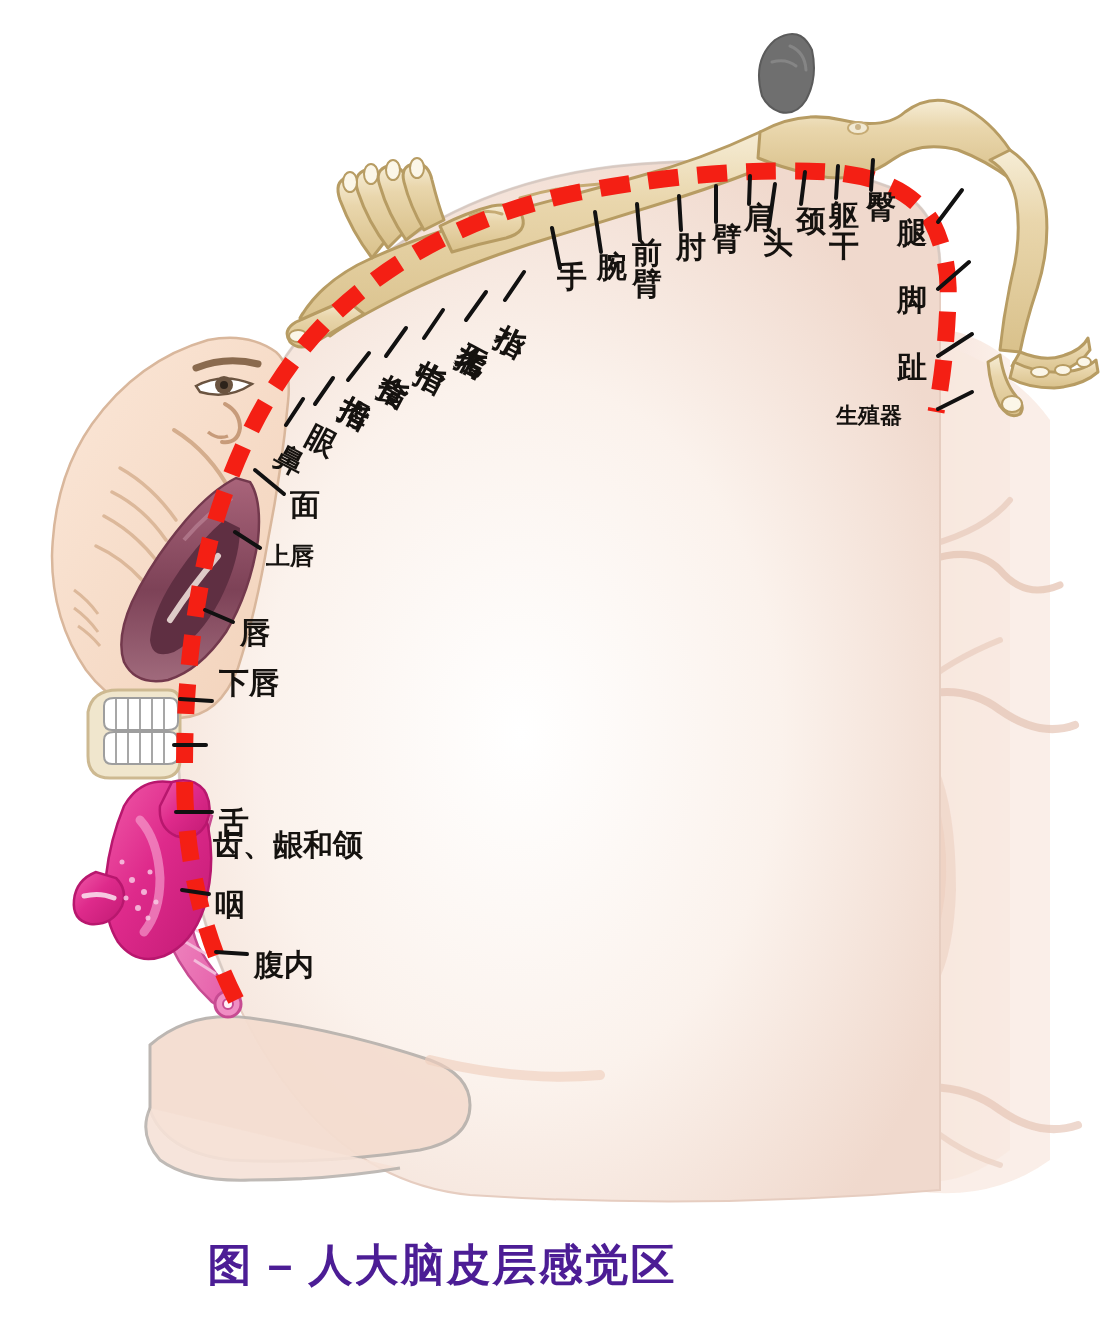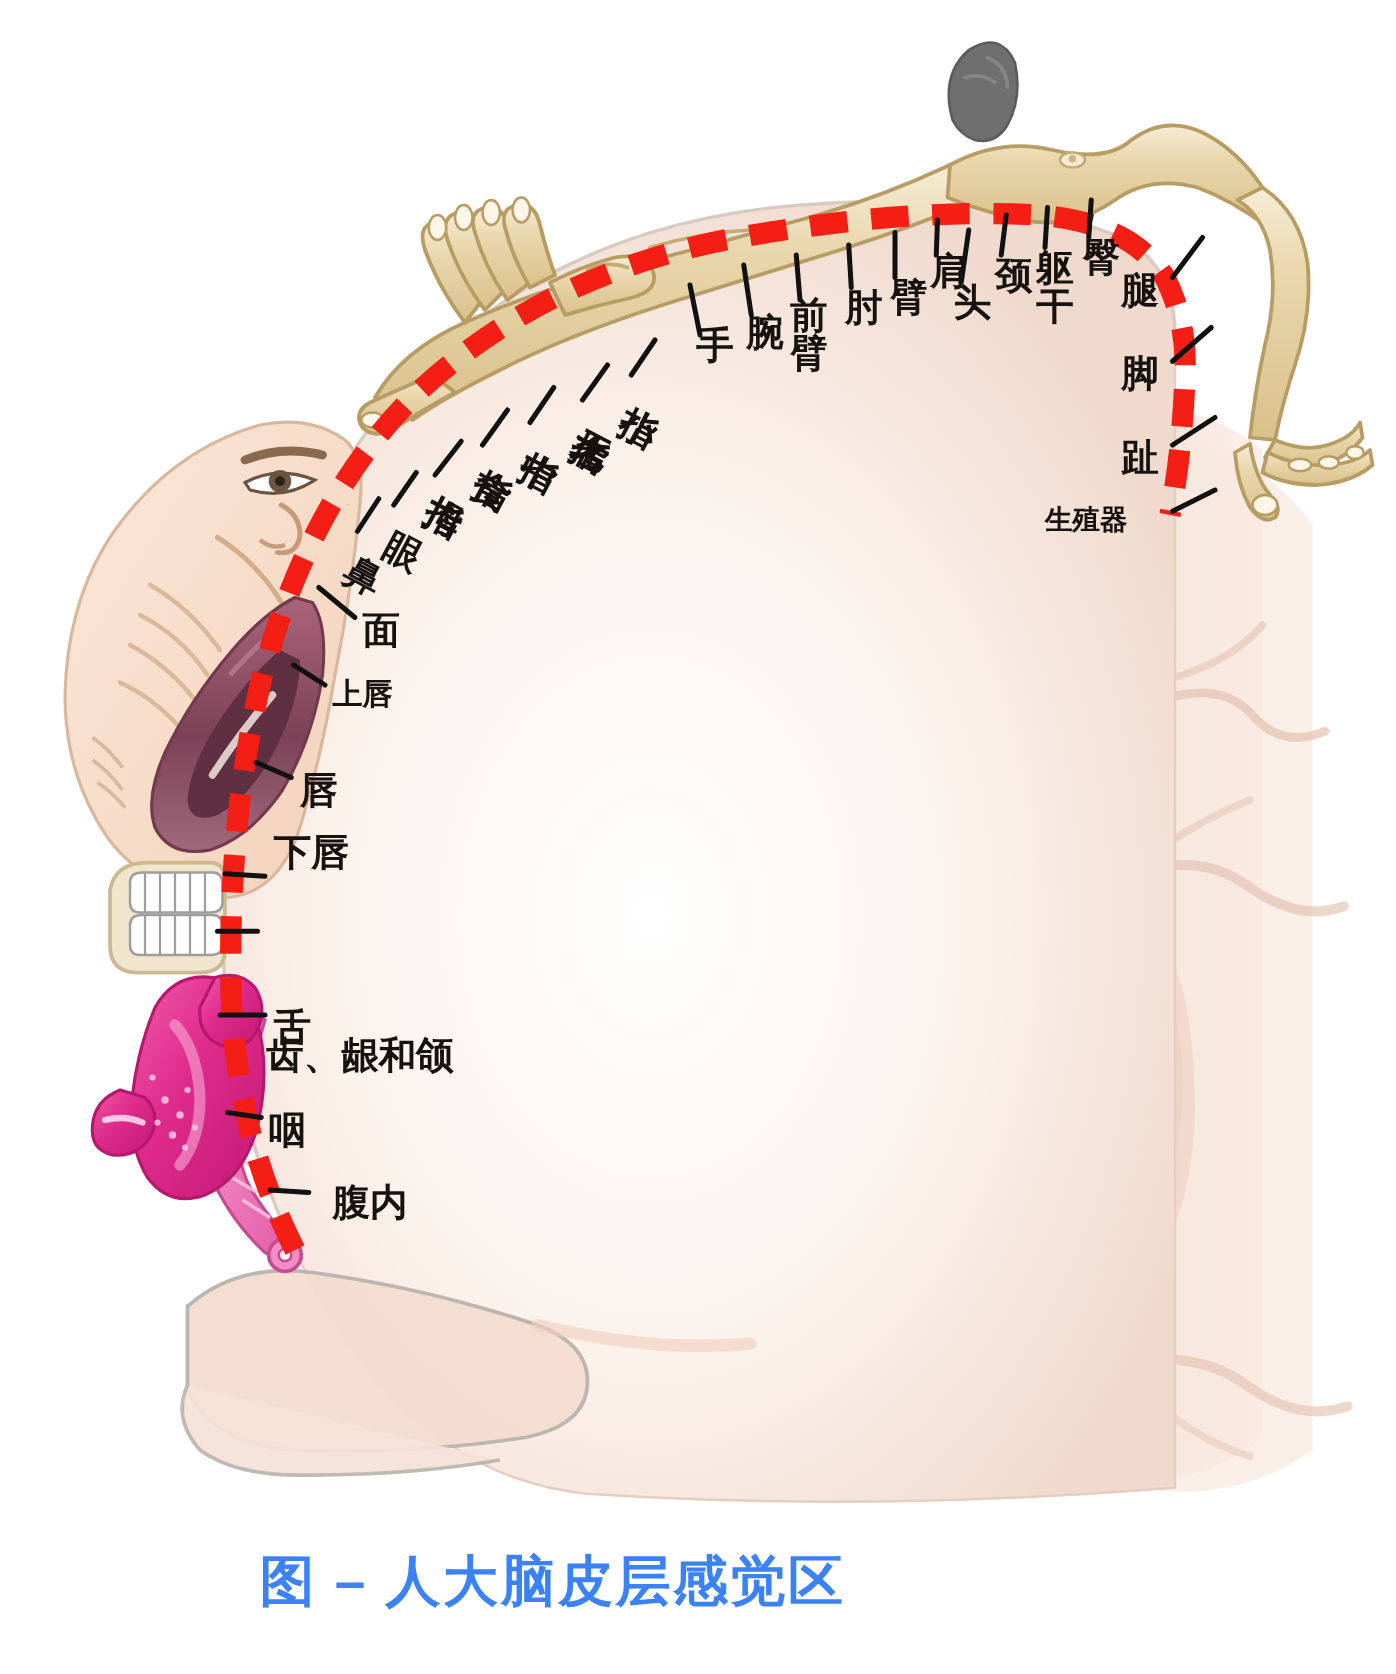--- a/index.html
+++ b/index.html
@@ -4,21 +4,21 @@
 <style>
   html,body{margin:0;padding:0;background:#ffffff;}
   body{width:1117px;height:1339px;position:relative;overflow:hidden;
        font-family:"Liberation Sans","DejaVu Sans",sans-serif;}
   #stage{position:absolute;left:0;top:0;width:1117px;height:1339px;}
   svg.layer{position:absolute;left:0;top:0;width:1117px;height:1339px;overflow:visible;}
   .lbl{position:absolute;color:#15120f;font-weight:700;white-space:nowrap;
        font-family:"Liberation Sans","DejaVu Sans",sans-serif;line-height:1.0;}
   .lbl.v{writing-mode:vertical-rl;text-orientation:upright;line-height:0.98;}
   .caption{position:absolute;left:0;top:1236px;width:884px;text-align:center;
-           font-size:44px;font-weight:700;color:#3b82f6;letter-spacing:2px;
+           font-size:44px;font-weight:700;color:#4c1d95;letter-spacing:2px;
            font-family:"Liberation Sans","DejaVu Sans",sans-serif;}
 </style>
 </head>
 <body>
 
 <div id="stage">
 
   <svg class="layer" viewBox="0 0 1117 1339">
     <defs>
       <linearGradient id="gCortex" x1="0" y1="0" x2="1" y2="1">
@@ -327,17 +327,17 @@
       <div class="lbl" style="left: 897px; top: 285px; font-size: 30px;">脚</div>
       <div class="lbl" style="left: 897px; top: 352px; font-size: 30px;">趾</div>
       <div class="lbl" style="left: 836px; top: 405px; font-size: 22px;">生殖器</div>
       <div class="lbl" style="left: 290px; top: 490px; font-size: 30px;">面</div>
       <div class="lbl" style="left: 266px; top: 544px; font-size: 24px;">上唇</div>
       <div class="lbl" style="left: 240px; top: 618px; font-size: 30px;">唇</div>
       <div class="lbl" style="left: 219px; top: 668px; font-size: 30px;">下唇</div>
       <div class="lbl" style="left: 213px; top: 782px; font-size: 30px; margin-top: 48px;">齿、龈和颌</div>
       <div class="lbl" style="left: 219px; top: 808px; font-size: 30px;">舌</div>
       <div class="lbl" style="left: 215px; top: 890px; font-size: 30px;">咽</div>
-      <div class="lbl" style="left: 266px; top: 950px; font-size: 30px; font-family: Liberation Mono, monospace;">腹内</div>
+      <div class="lbl" style="left: 254px; top: 950px; font-size: 30px;">腹内</div>
     </div>
 
   <div class="caption">图  –   人大脑皮层感觉区</div>
 </div>
 
 </body></html>

